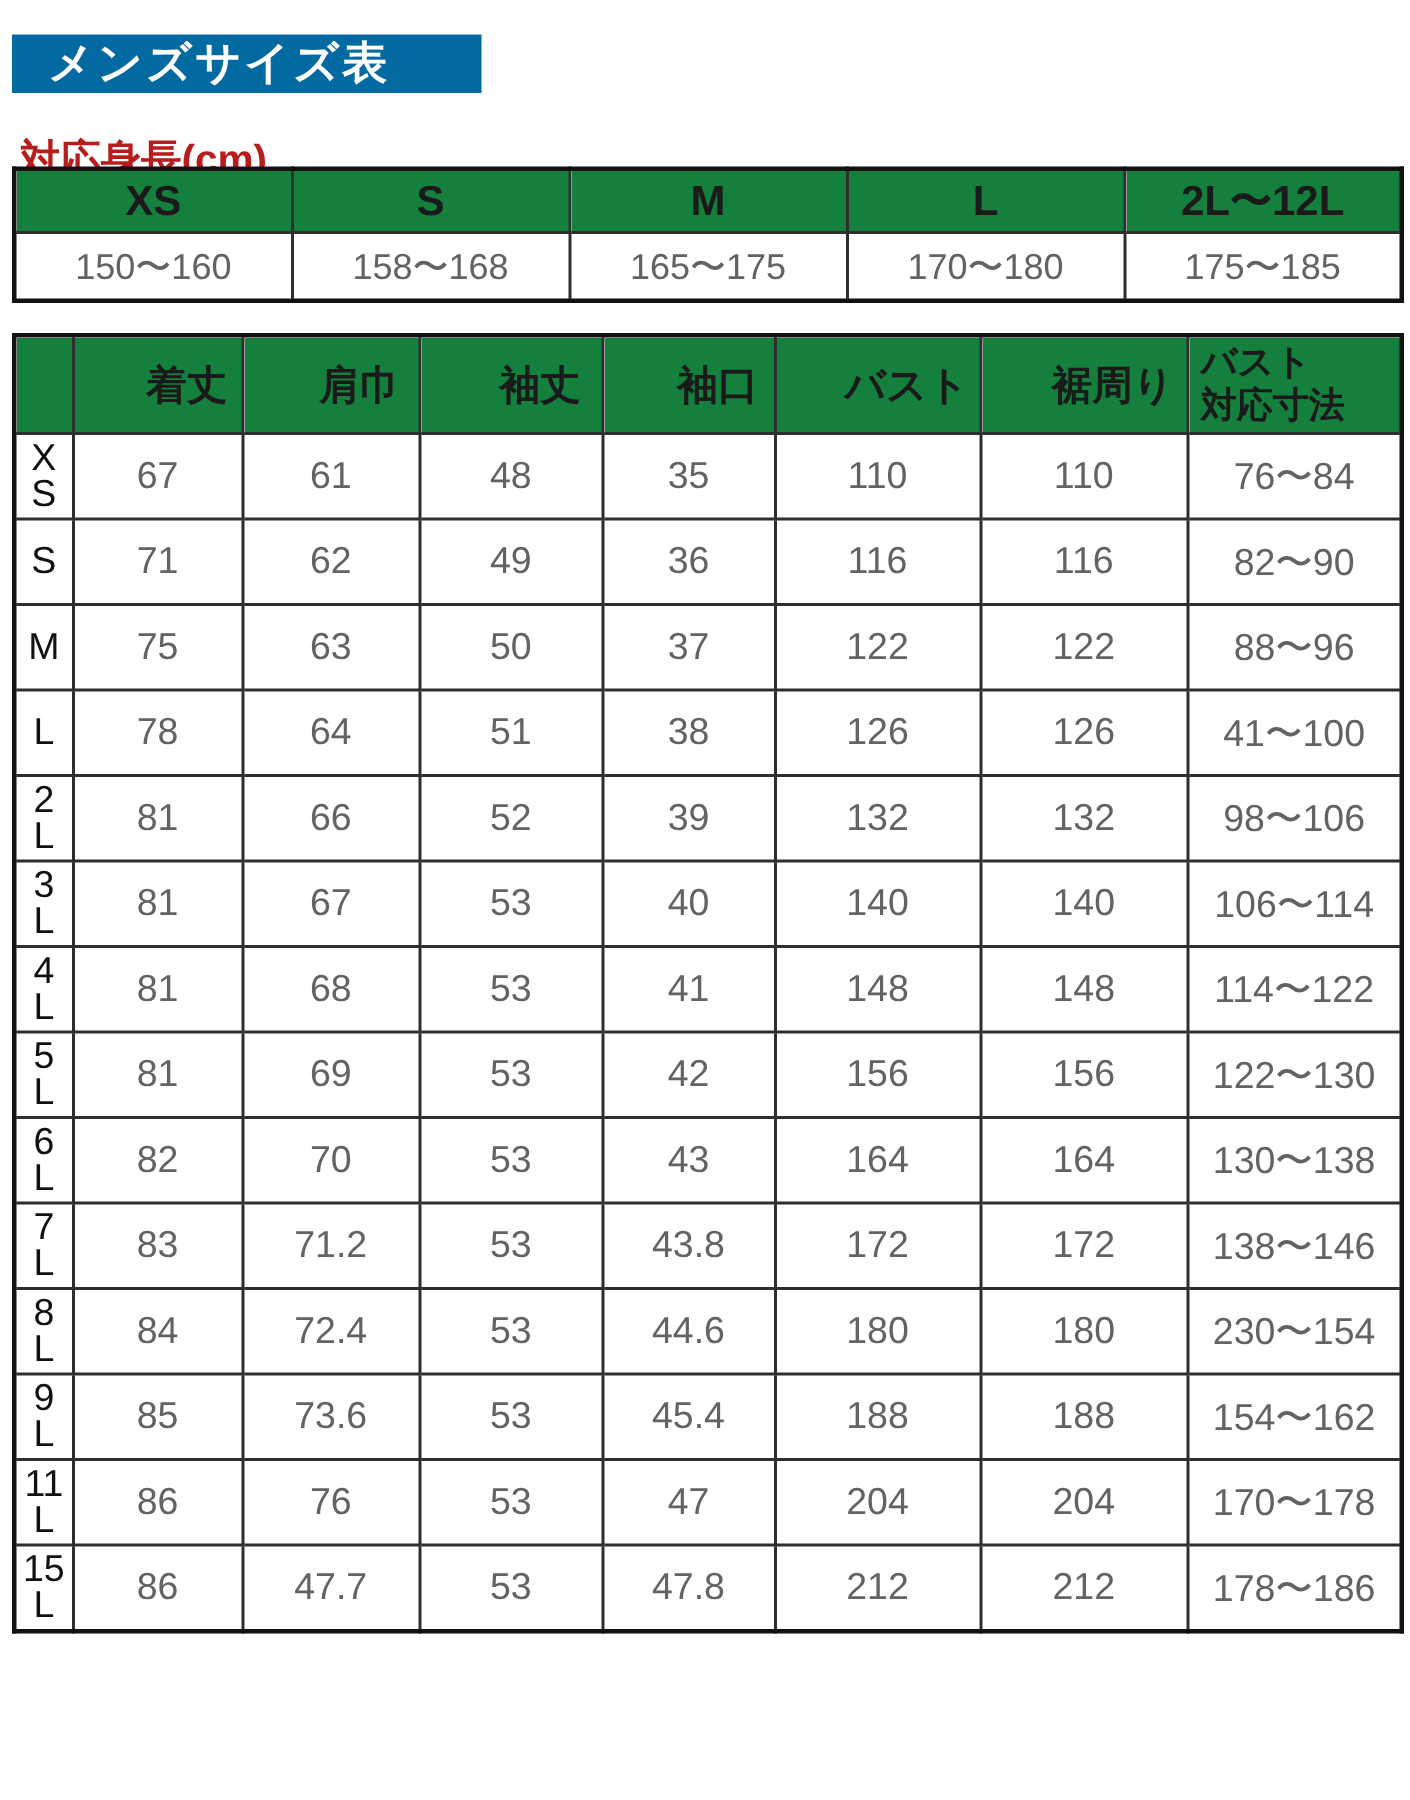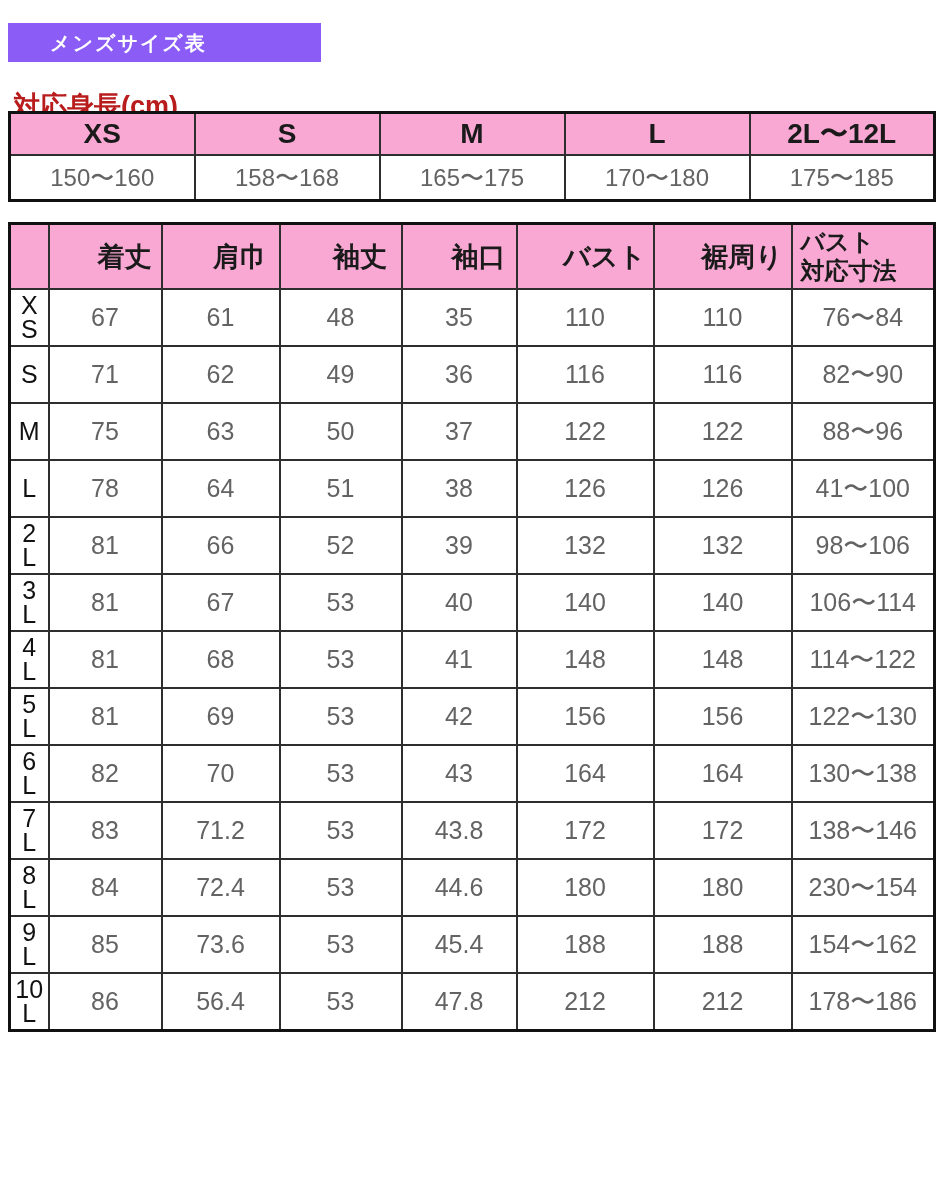--- a/index.html
+++ b/index.html
@@ -2,30 +2,30 @@
 <html><head>
 <meta charset="utf-8">
 <style>
   html, body { margin: 0; padding: 0; }
   body {
     width: 940px; height: 1200px; background: #ffffff; position: relative;
     font-family: "Liberation Sans", "DejaVu Sans", sans-serif;
   }
   .banner {
     position: absolute; left: 8px; top: 23px; width: 313px; height: 39px;
-    background: #8b5cf6; color: #ffffff; font-size: 20px; font-weight: bold;
-    line-height: 40px; padding-left: 42px; box-sizing: border-box; letter-spacing: 2px;
+    background: #0369a1; color: #ffffff; font-size: 30px; font-weight: bold;
+    line-height: 40px; padding-left: 24px; box-sizing: border-box; letter-spacing: 2px;
   }
   .subtitle {
     position: absolute; left: 13px; top: 88px;
     font-size: 27px; font-weight: bold; color: #b91c1c;
   }
   table { border-collapse: collapse; position: absolute; table-layout: fixed; border: 3px solid #111111; }
   th, td { border: 2px solid #2e2e2e; text-align: center; overflow: hidden; }
-  th { background: #f9a8d4; color: #1a1a1a; font-weight: bold; margin-top: 43px; }
+  th { background: #15803d; color: #1a1a1a; font-weight: bold; margin-top: 43px; }
   td { background: #ffffff; color: #636363; }
 
   #height-table { left: 8px; top: 111px; width: 925px; }
   #height-table th { font-size: 28px; height: 37px; }
   #height-table td { font-size: 24px; height: 41px; }
 
   #size-table { left: 8px; top: 222px; width: 925px; }
   #size-table th { font-size: 27px; height: 61px; padding-left: 40px; }
   #size-table th.col-bust-range {
     font-size: 24px; white-space: pre-line; text-align: left;
@@ -219,24 +219,35 @@
 L</td>
         <td>85</td>
         <td>73.6</td>
         <td>53</td>
         <td>45.4</td>
         <td>188</td>
         <td>188</td>
         <td>154〜162</td>
       </tr>
       <tr>
-        <td class="row-label">10
+        <td class="row-label">11
 L</td>
         <td>86</td>
-        <td>56.4</td>
+        <td>76</td>
+        <td>53</td>
+        <td>47</td>
+        <td>204</td>
+        <td>204</td>
+        <td>170〜178</td>
+      </tr>
+      <tr>
+        <td class="row-label">15
+L</td>
+        <td>86</td>
+        <td>47.7</td>
         <td>53</td>
         <td>47.8</td>
         <td>212</td>
         <td>212</td>
         <td>178〜186</td>
       </tr>
     </tbody>
 </table>
 
 </body></html>

